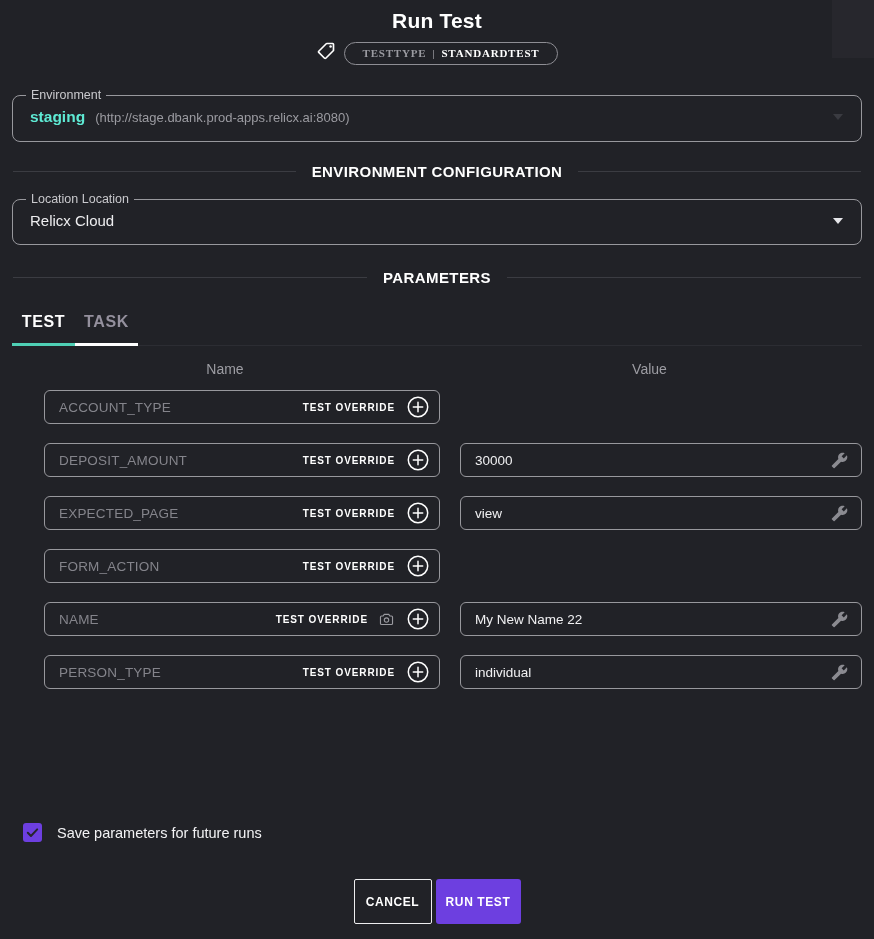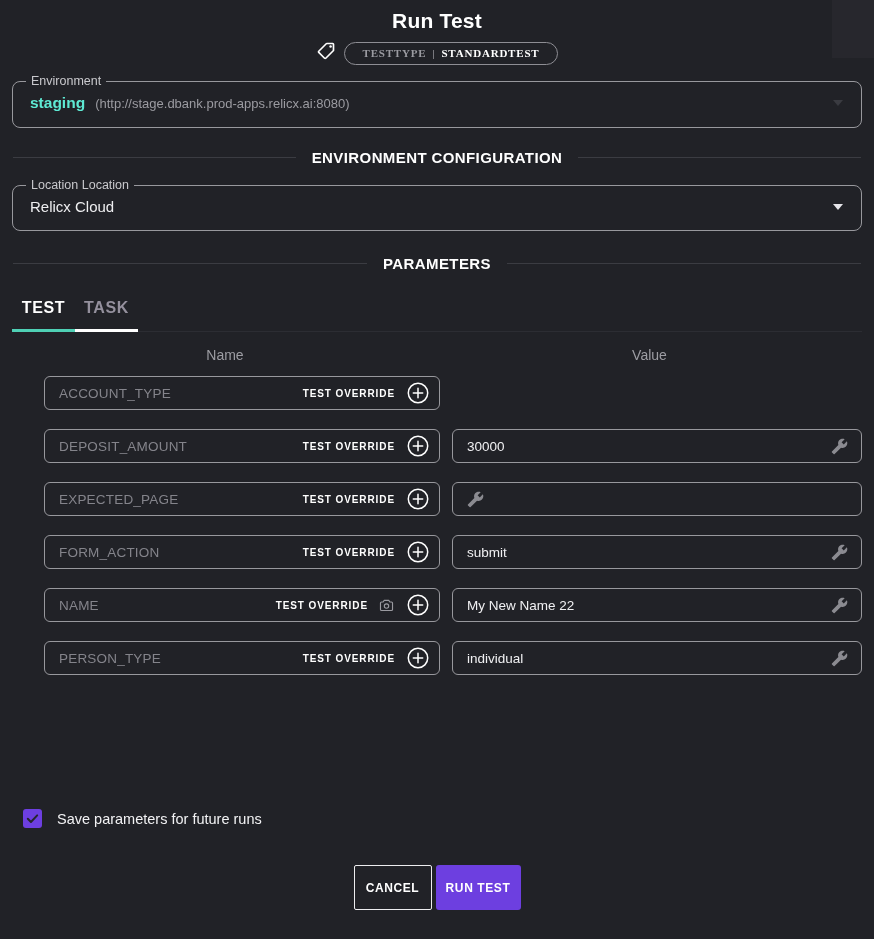--- a/index.html
+++ b/index.html
@@ -41,21 +41,21 @@
   }
   fieldset legend {
     margin-left:13px; padding:0 5px;
     font-size:12.5px; color:#c9c9cd;
   }
   .field-content {
     display:flex; align-items:center;
     padding:6px 18px 15px 17px;
     cursor:pointer;
   }
-  .env-fieldset { margin-top:9px; }
+  .env-fieldset { margin-top:23px; }
   .env-value { font-size:15.5px; font-weight:bold; color:#5eead4; }
   .env-url   { font-size:13px; color:#9b9ba1; margin-left:10px;text-align:right; }
   .exec-fieldset { margin-top:12px; }
   .exec-value { font-size:15px; color:#eeeef0; }
   .caret { width:0; height:0; margin-left:auto;
     border-left:5px solid transparent; border-right:5px solid transparent;
     border-top:6px solid #e6e6ea; }
   .caret.dark { border-top-color:#3a3b41; }
   
   .divider {
@@ -81,21 +81,21 @@
   .tab.active  { color:#fff; border-bottom:3px solid #4fd0b5; }
   .tab.inactive{ color:#94909d; border-bottom:3px solid #ffffff; }
   
   .col-headers {
     display:flex; gap:29px; margin:15px 12px 0 12px;
     font-size:14px; color:#9d9da3;
   }
   .col-headers .name-col  { width:396px; text-align:center; padding-left:30px; }
   .col-headers .value-col { flex:1; text-align:center; }
   .rows { margin-top:13px; }
-  .param-row { display:flex; gap:12px; margin:0 12px 19px 12px;padding-left:32px; }
+  .param-row { display:flex; gap:20px; margin:0 12px 19px 12px;padding-left:32px; }
   .pbox {
     border:1px solid #98989d; border-radius:6px;
     height:34px; display:flex; align-items:center;
   }
   .name-box  { width:396px; padding:0 10px 0 14px; gap:10px; }
   .value-box { flex:1; padding:0 13px 0 14px; }
   .pname  { flex:1; font-size:13.5px; color:#84848b; letter-spacing:.2px; }
   .override {
     font-size:10px; font-weight:bold; color:#fff;
     letter-spacing:.9px; white-space:nowrap;
@@ -228,45 +228,38 @@
       <span class="override">TEST OVERRIDE</span>
 
       <span class="plus-icon">
         <svg width="22" height="22" viewBox="0 0 22 22" fill="none" stroke="#ffffff" stroke-width="1.5">
           <circle cx="11" cy="11" r="9.7"></circle>
           <path d="M11 6.3v9.4M6.3 11h9.4" stroke-linecap="round"></path>
         </svg>
       </span>
     </div>
     <div class="pbox value-box">
+      <span class="pvalue">view</span>
       <span class="wrench-icon">
         <svg width="17" height="17" viewBox="0 0 24 24" fill="#8b8b91">
           <path d="M22.7 19l-9.1-9.1c.9-2.3.4-5-1.5-6.9-2-2-5-2.4-7.4-1.3L9 6 6 9 1.6 4.7C.4 7.1.9 10.1 2.9 12.1c1.9 1.9 4.6 2.4 6.9 1.5l9.1 9.1c.4.4 1 .4 1.4 0l2.3-2.3c.5-.4.5-1.1.1-1.4z"></path>
         </svg>
       </span>
     </div>
   </div>
 
   <div class="param-row">
     <div class="pbox name-box">
       <span class="pname">FORM_ACTION</span>
       <span class="override">TEST OVERRIDE</span>
 
       <span class="plus-icon">
         <svg width="22" height="22" viewBox="0 0 22 22" fill="none" stroke="#ffffff" stroke-width="1.5">
           <circle cx="11" cy="11" r="9.7"></circle>
           <path d="M11 6.3v9.4M6.3 11h9.4" stroke-linecap="round"></path>
-        </svg>
-      </span>
-    </div>
-    <div class="pbox value-box">
-      <span class="pvalue">submit</span>
-      <span class="wrench-icon">
-        <svg width="17" height="17" viewBox="0 0 24 24" fill="#8b8b91">
-          <path d="M22.7 19l-9.1-9.1c.9-2.3.4-5-1.5-6.9-2-2-5-2.4-7.4-1.3L9 6 6 9 1.6 4.7C.4 7.1.9 10.1 2.9 12.1c1.9 1.9 4.6 2.4 6.9 1.5l9.1 9.1c.4.4 1 .4 1.4 0l2.3-2.3c.5-.4.5-1.1.1-1.4z"></path>
         </svg>
       </span>
     </div>
   </div>
 
   <div class="param-row">
     <div class="pbox name-box">
       <span class="pname">NAME</span>
       <span class="override">TEST OVERRIDE</span>
       <span class="camera-icon">

